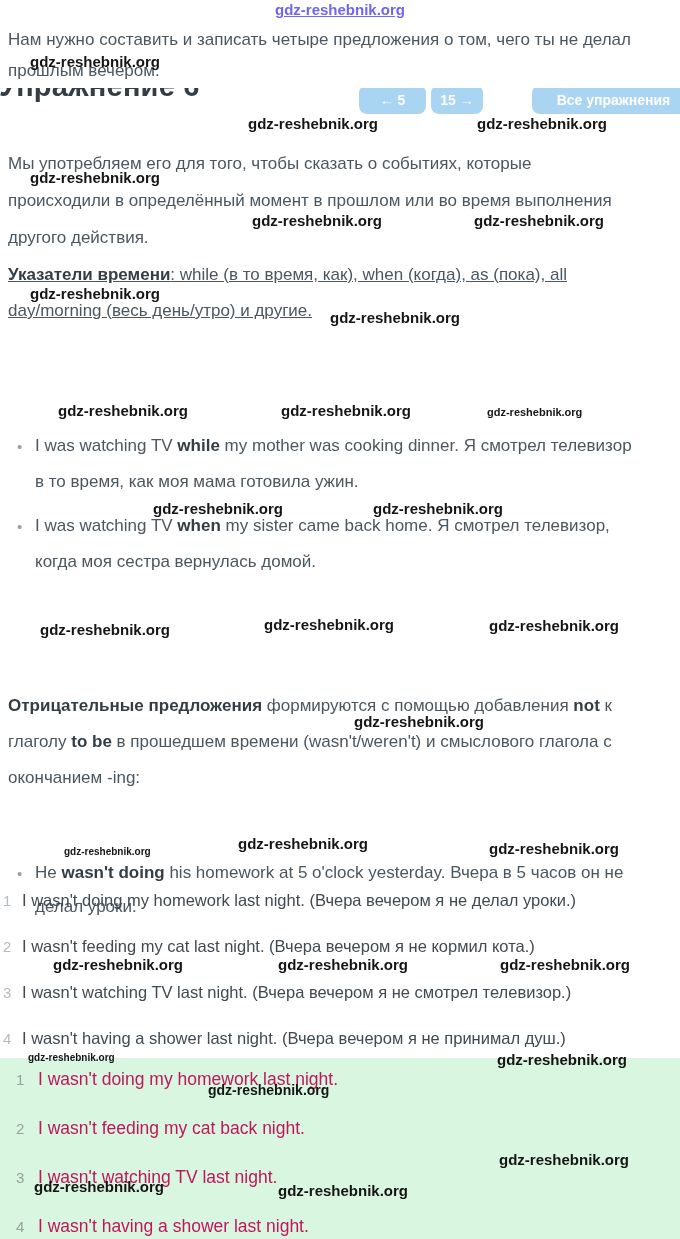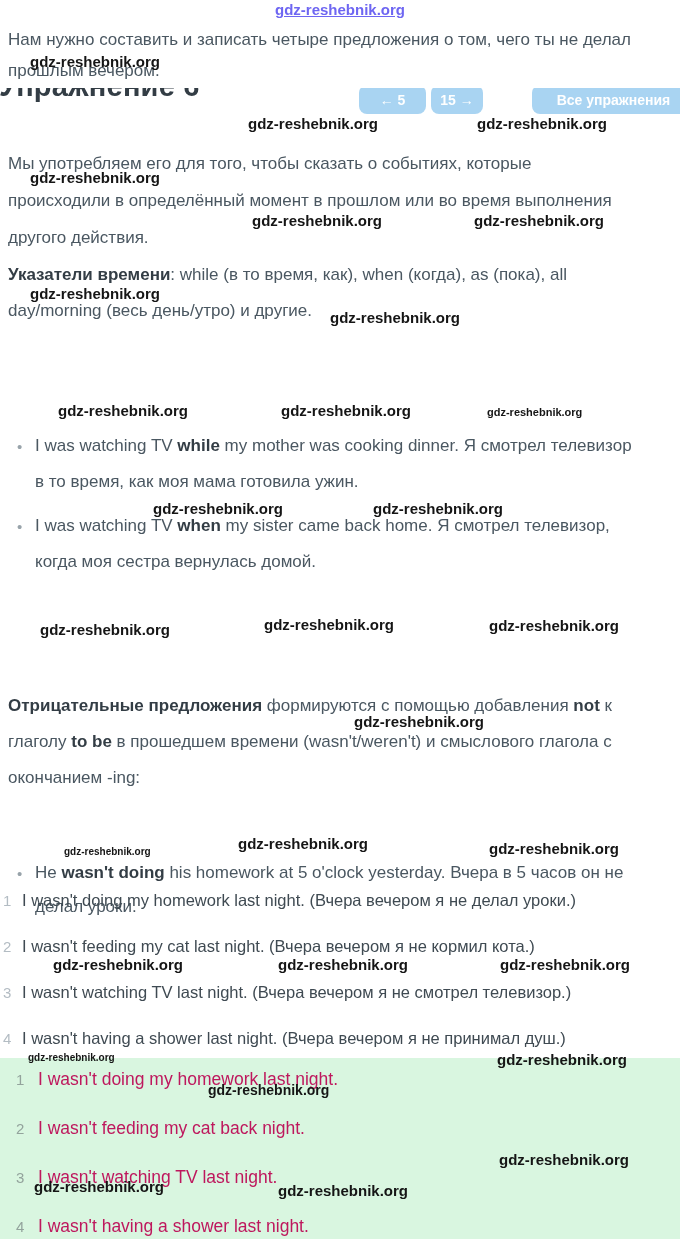--- a/index.html
+++ b/index.html
@@ -19,21 +19,21 @@
   .title { position:absolute; top:70px; left:-1px; font-size:29px; font-weight:bold; color:var(--strong,#333d45);
            text-decoration:line-through; z-index:1; white-space:nowrap; letter-spacing:0.2px; }
 
   .navbtn { position:absolute; top:85px; height:29px; border:none; border-radius:8px; background:var(--accent,#a9d4f2);
             color:#fff; font-weight:bold; font-size:14px; font-family:inherit; cursor:pointer; z-index:1; }
   .b1 { left:359px; width:67px; }
   .b2 { left:431px; width:52px; }
   .b3 { left:532px; width:163px; }
 
   .p-usage     { top:145px; line-height:37px; }
-  .p-markers   { top:257px; line-height:36px; }
+  .p-markers   { top:257px; line-height:36px;text-decoration:underline; }
   .p-formation { top:332px; line-height:40px; }
   .p-negative  { top:688px; line-height:36px; }
 
   .examples { position:absolute; left:0; width:668px; list-style:none; }
   .examples.pos { top:428px; }
   .examples.neg { top:818px; }
   .ex { position:relative; padding-left:35px; font-size:17px; line-height:36px; margin-bottom:8px; white-space:pre-wrap; }
   .ex::before { content:"\2022"; position:absolute; left:17px; top:1px; color:#98a3aa; font-size:15px; }
   .examples.neg .ex { line-height:34px;margin-top:38px; }
 

